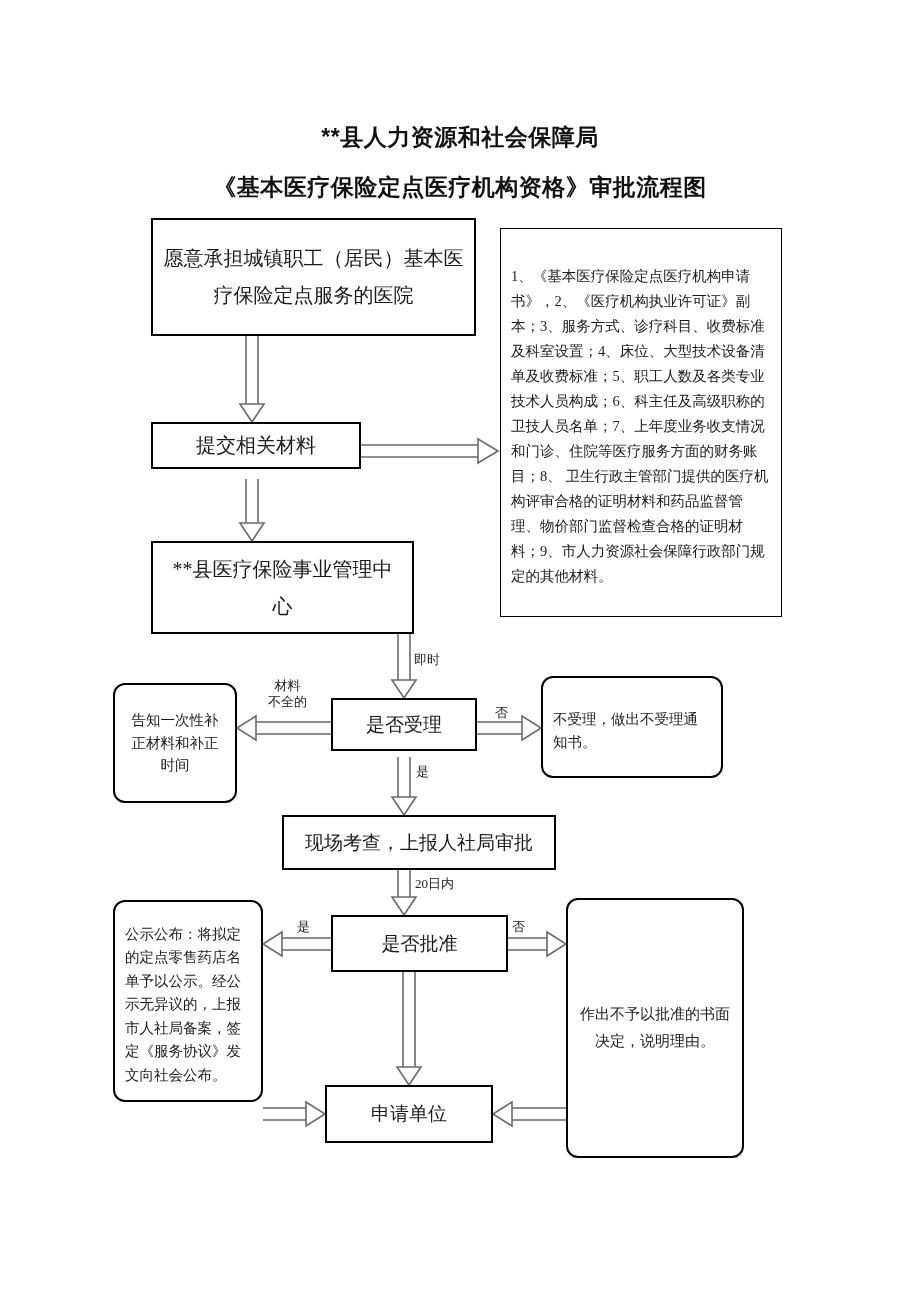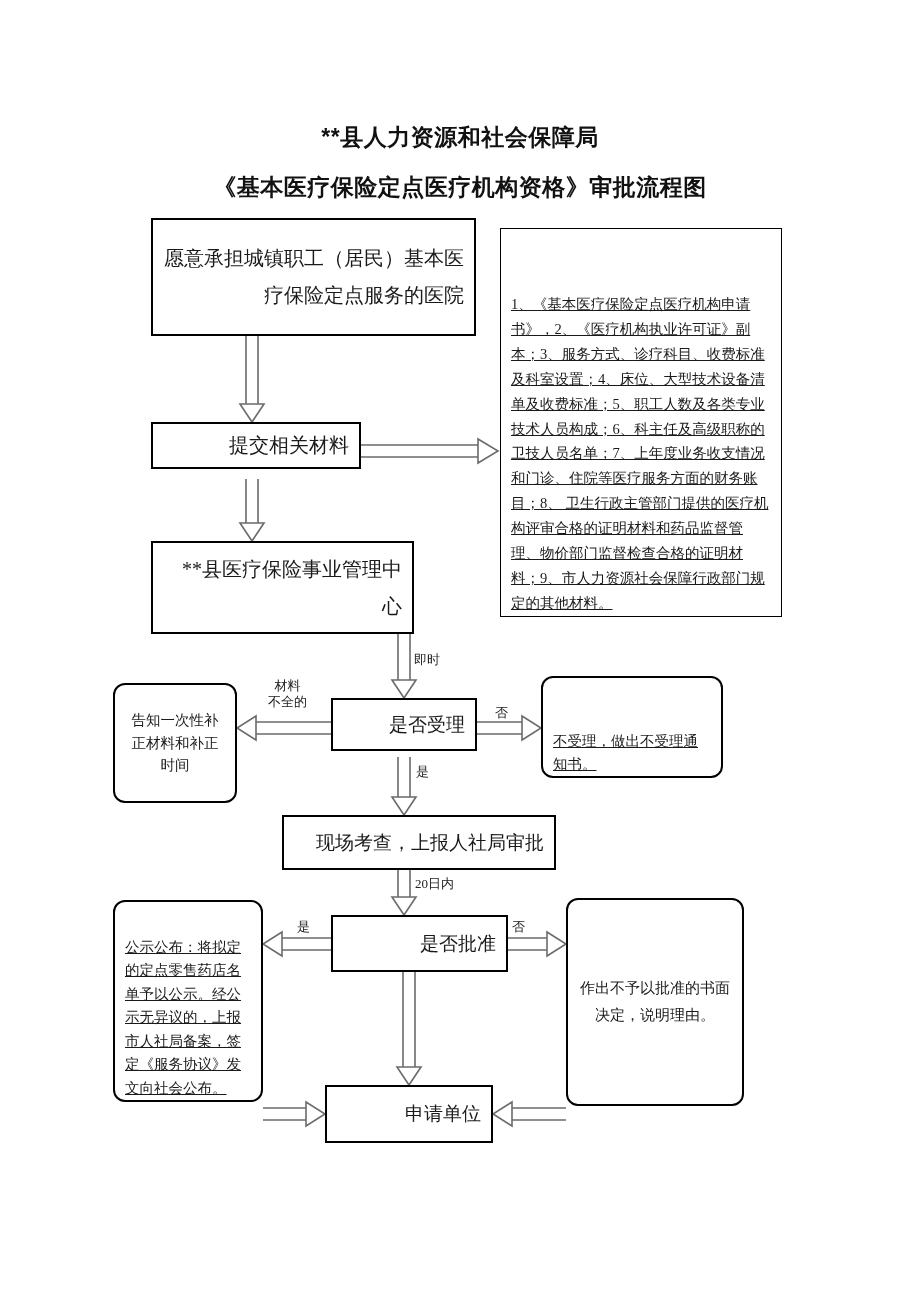--- a/index.html
+++ b/index.html
@@ -32,25 +32,25 @@
     box-sizing:border-box;
     background:#ffffff;
     display:flex;
     align-items:center;
     justify-content:center;
     text-align:center;
     font-family:"Liberation Serif","DejaVu Serif",serif;
     color:#1a1a1a;
     line-height:1.85;
   }
-  .rect{border:2.5px solid #000;text-align:right;}
+  .rect{border:2.5px solid #000;}
   .rect-thin{border:1.6px solid #000;}
   .round{border:2.6px solid #000;border-radius:12px;}
   .node .inner{padding:0 10px;width:100%;}
-  .node.topleftalign{align-items:flex-end;text-decoration:underline;}
+  .node.topleftalign{align-items:center;}
   .node.topleftalign .inner{text-align:left;padding-top:8px;}
 
   
   .conn{position:absolute;}
 
   .edge-label{
     position:absolute;
     font-family:"Liberation Serif","DejaVu Serif",serif;
     font-size:13px;
     color:#222;
@@ -65,21 +65,21 @@
   #node-center{left:151px;top:541px;width:263px;height:93px;font-size:20px;}
 
   #node-accept{left:331px;top:698px;width:146px;height:53px;font-size:19px;}
   #node-notify-fix{left:113px;top:683px;width:124px;height:120px;font-size:14.5px;line-height:1.55;}
   #node-reject-accept{left:541px;top:676px;width:182px;height:102px;font-size:14.5px;line-height:1.6;}
 
   #node-onsite{left:282px;top:815px;width:274px;height:55px;font-size:19px;}
 
   #node-approve{left:331px;top:915px;width:177px;height:57px;font-size:19px;}
   #node-publicity{left:113px;top:900px;width:150px;height:202px;font-size:14.5px;line-height:1.62;overflow:hidden;}
-  #node-reject-approve{left:566px;top:898px;width:178px;height:208px;font-size:15px;line-height:1.8;}
+  #node-reject-approve{left:566px;top:898px;width:178px;height:260px;font-size:15px;line-height:1.8;}
   #node-applicant{left:325px;top:1085px;width:168px;height:58px;font-size:19px;}
 </style>
 </head>
 <body>
 
 <div id="canvas">
 
   <div class="title" id="title-line-1">**县人力资源和社会保障局</div>
   <div class="title" id="title-line-2">《基本医疗保险定点医疗机构资格》审批流程图</div>
 

